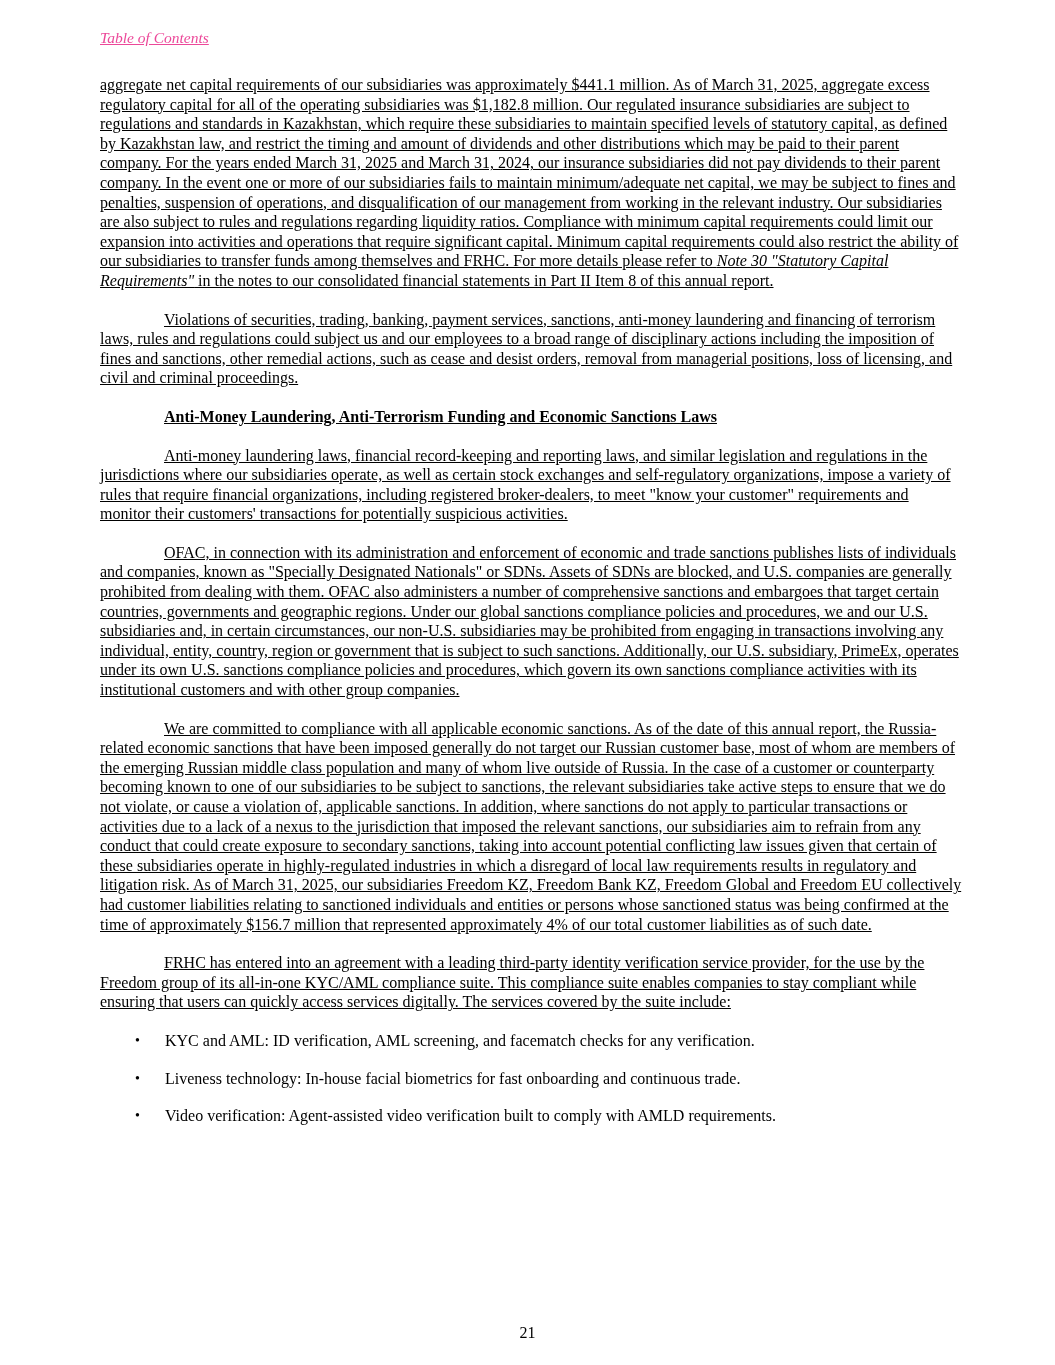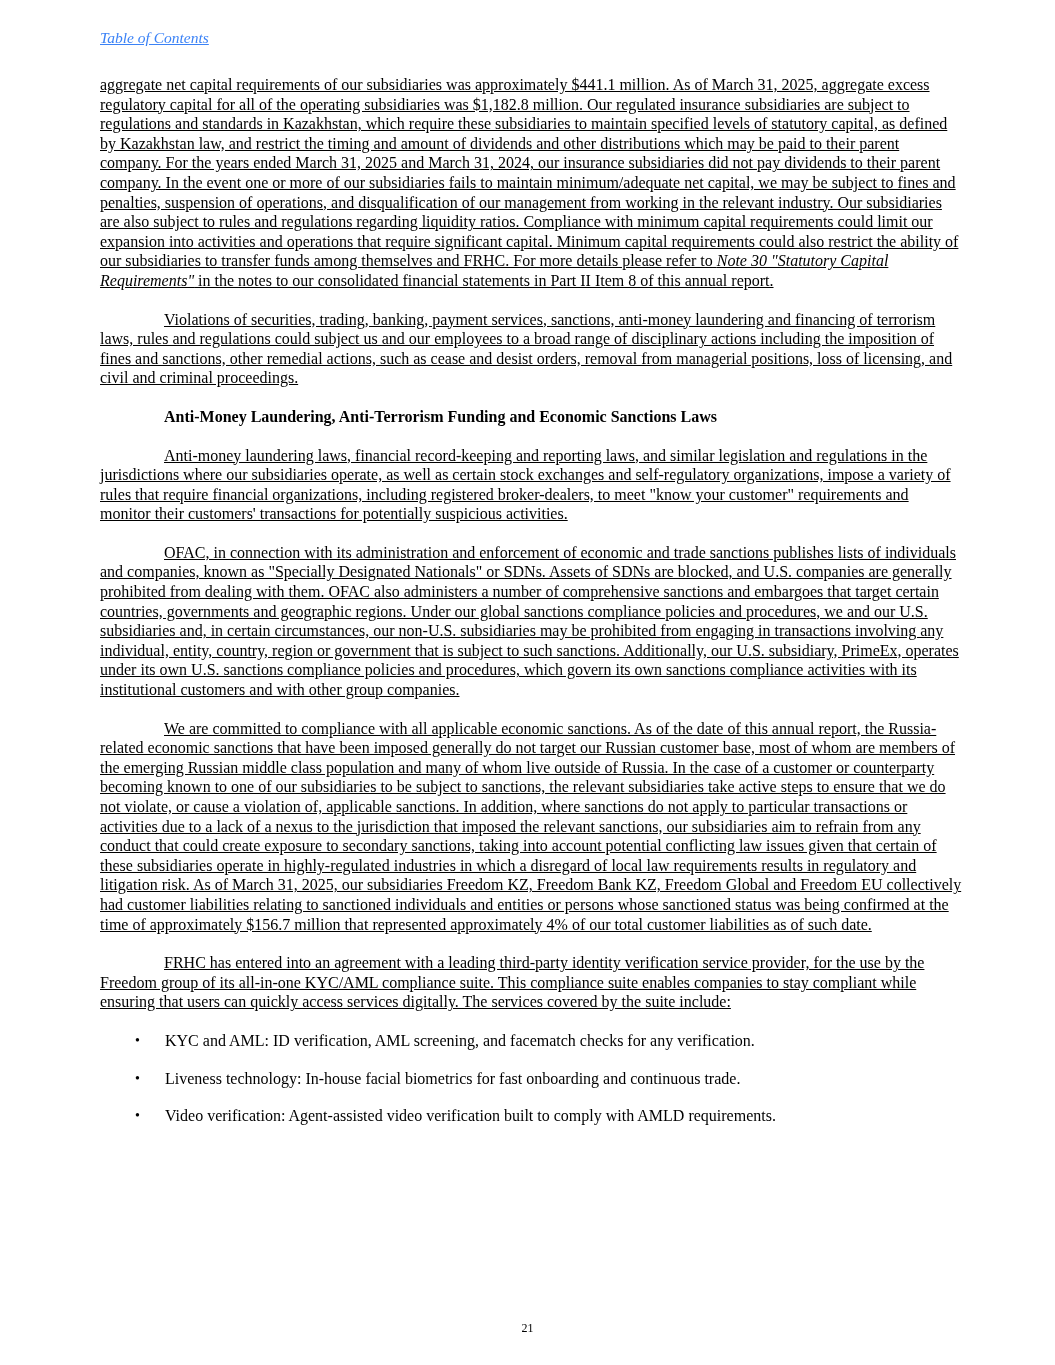--- a/index.html
+++ b/index.html
@@ -17,21 +17,21 @@
   }
   .page {
     box-sizing: border-box;
     width: 1055px;
     height: 1365px;
     padding: 28px 93px 0 100px;
     position: relative;
   }
   .toc-link {
     display: inline-block;
-    color: #3b82f6;
+    color: #ec4899;
     font-style: italic;
     text-decoration: underline;
     font-size: 15.5px;
     line-height: 20px;
     cursor: pointer;
   }
   .toc-wrap {
     margin-bottom: 27px;
   }
   p.body-para {
@@ -44,43 +44,44 @@
     text-indent: 64px;
   }
   .italic {
     font-style: italic;
   }
   h3.section-heading {
     font-size: 16px;
     line-height: 19.6px;
     font-weight: bold;
     margin: 4px 0 19px 64px;
+    text-decoration: underline;
   }
   .bullet-row {
     display: flex;
     font-size: 16px;
     line-height: 19.6px;
     margin: 0 0 18px 0;
   }
   .bullet-marker {
     flex: none;
     width: 30px;
     margin-left: 35px;
     font-size: 14px;
   }
   .bullet-text {
     flex: 1;
   }
   .page-number {
     position: absolute;
-    bottom: 29px;
+    bottom: 23px;
     left: 0;
     right: 0;
     text-align: center;
-    font-size: 12px;
+    font-size: 16px;
   }
 </style>
 </head>
 <body>
 
 <div class="page">
 
   <div class="toc-wrap">
     <a class="toc-link">Table of Contents</a>
   </div>

